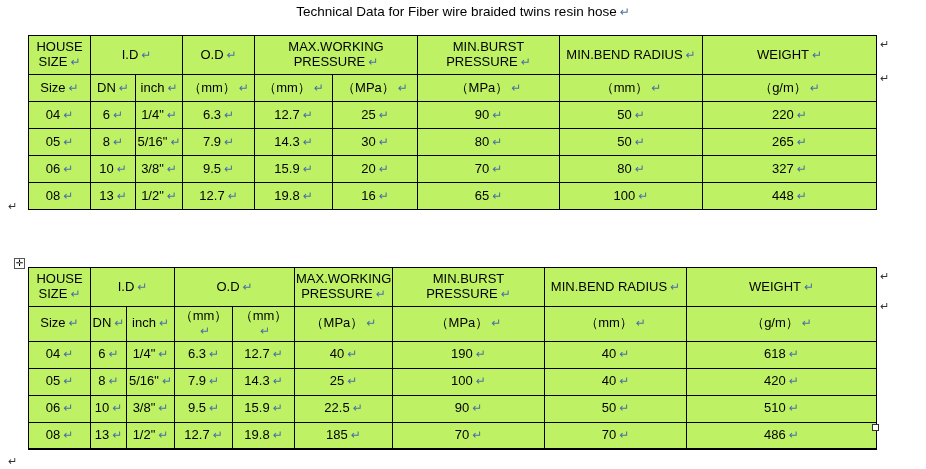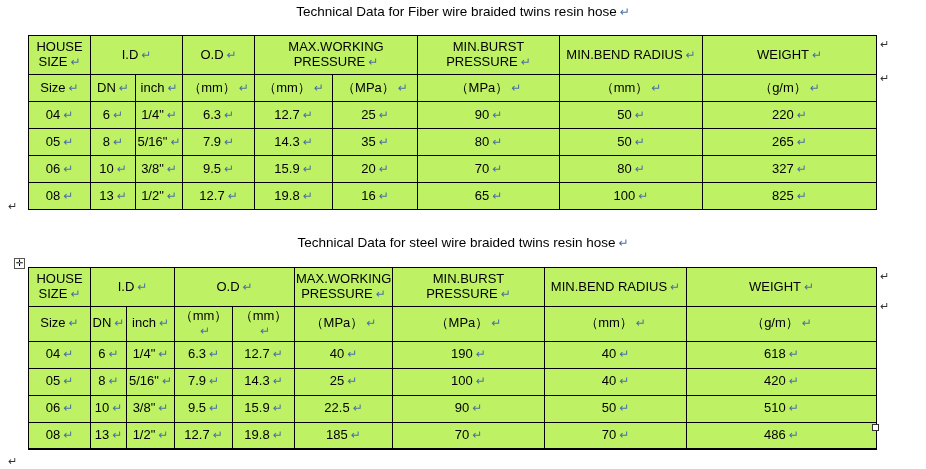--- a/index.html
+++ b/index.html
@@ -167,21 +167,21 @@
       <td><span>90</span><span class="pilcrow">↵</span></td>
       <td><span>50</span><span class="pilcrow">↵</span></td>
       <td><span>220</span><span class="pilcrow">↵</span></td>
     </tr>
     <tr class="body-row">
       <td><span>05</span><span class="pilcrow">↵</span></td>
       <td><span>8</span><span class="pilcrow">↵</span></td>
       <td><span>5/16"</span><span class="pilcrow">↵</span></td>
       <td><span>7.9</span><span class="pilcrow">↵</span></td>
       <td><span>14.3</span><span class="pilcrow">↵</span></td>
-      <td><span>35</span><span class="pilcrow">↵</span></td>
+      <td><span>30</span><span class="pilcrow">↵</span></td>
       <td><span>80</span><span class="pilcrow">↵</span></td>
       <td><span>50</span><span class="pilcrow">↵</span></td>
       <td><span>265</span><span class="pilcrow">↵</span></td>
     </tr>
     <tr class="body-row">
       <td><span>06</span><span class="pilcrow">↵</span></td>
       <td><span>10</span><span class="pilcrow">↵</span></td>
       <td><span>3/8"</span><span class="pilcrow">↵</span></td>
       <td><span>9.5</span><span class="pilcrow">↵</span></td>
       <td><span>15.9</span><span class="pilcrow">↵</span></td>
@@ -192,32 +192,29 @@
     </tr>
     <tr class="body-row">
       <td><span>08</span><span class="pilcrow">↵</span></td>
       <td><span>13</span><span class="pilcrow">↵</span></td>
       <td><span>1/2"</span><span class="pilcrow">↵</span></td>
       <td><span>12.7</span><span class="pilcrow">↵</span></td>
       <td><span>19.8</span><span class="pilcrow">↵</span></td>
       <td><span>16</span><span class="pilcrow">↵</span></td>
       <td><span>65</span><span class="pilcrow">↵</span></td>
       <td><span>100</span><span class="pilcrow">↵</span></td>
-      <td><span>825</span><span class="pilcrow">↵</span></td>
+      <td><span>448</span><span class="pilcrow">↵</span></td>
     </tr>
   </tbody>
     </table>
 
   <div class="mark para-left-1">↵</div>
   <div class="mark mark-right-1">↵</div>
   <div class="mark mark-right-2">↵</div>
 
-  <div class="doc-title title-2">
-    <span>Technical Data for steel wire braided twins resin hose</span><span class="pilcrow">↵</span>
-  </div>
 
   <div class="table-handle">✛</div>
 
   <table class="data-table t2">
     <colgroup>
       <col style="width:62px">
       <col style="width:36px">
       <col style="width:48px">
       <col style="width:58px">
       <col style="width:62px">

